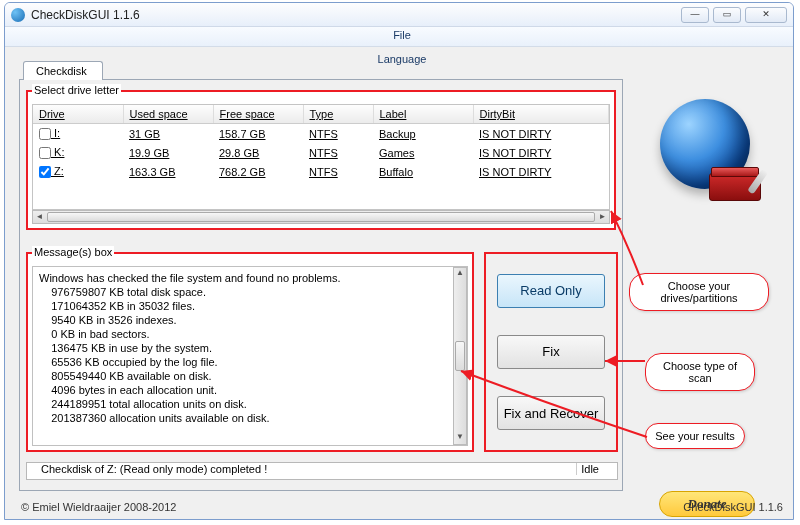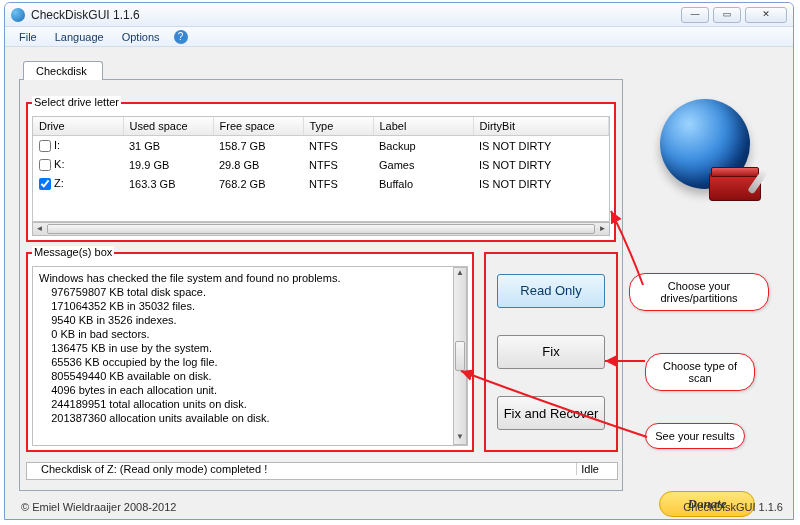--- a/index.html
+++ b/index.html
@@ -6,37 +6,37 @@
   body { font-family: Tahoma, Geneva, sans-serif; font-size: 11px; background: #fff; width: 800px; height: 525px; position: relative; overflow: hidden; }
   
   .window { position: absolute; left: 4px; top: 2px; width: 790px; height: 518px; border: 1px solid #7c9dcd; border-radius: 6px 6px 0 0; background: #f0f0f0; overflow: hidden; }
   .titlebar { height: 24px; background: linear-gradient(to bottom, #fdfdfe, #e7effa); border-bottom: 1px solid #cfd9e8; display: flex; align-items: center; padding: 0 6px; }
   .titlebar .app-icon { width: 14px; height: 14px; background: radial-gradient(circle at 30% 30%, #6ec2f5, #1a6db5); border-radius: 50%; margin-right: 6px; }
   .titlebar .title { font-size: 12px; color: #222; }
   .win-buttons { margin-left: auto; display: flex; gap: 4px; }
   .win-btn { width: 28px; height: 16px; border: 1px solid #a9b9cf; border-radius: 3px; background: linear-gradient(#fbfcfe,#e2eaf6); font-size: 9px; text-align: center; line-height: 12px; color:#333; cursor:pointer; }
   .win-btn.close { width: 42px; }
   
-  .menubar { height: 20px; background: linear-gradient(#f8fbff,#e9f1fb); border-bottom: 1px solid #d3dce8; display: flex; align-items: center; padding-left: 6px; gap: 2px; }
+  .menubar { height: 20px; background: linear-gradient(#f8fbff,#e9f1fb); border-bottom: 1px solid #d3dce8; display: flex; align-items: center; padding-left: 6px; gap: 8px; flex-direction: column; }
   .menu-item { padding: 2px 8px; color: #1a3a66; cursor: pointer; }
   .help-icon { width:14px; height:14px; border-radius:50%; background:#3a87d1; color:#fff; text-align:center; line-height:14px; font-size:10px; margin-left:4px; cursor:pointer; }
   
   .client { position: relative; width: 100%; height: calc(100% - 44px); }
   
   .tabs { position: absolute; left: 18px; top: 14px; display: flex; flex-direction: column; }
   .tab { padding: 3px 12px; border: 1px solid #9ca7b5; background: linear-gradient(#fdfdfd,#ececec); font-size: 11px; border-bottom: none; border-top-left-radius:3px; border-top-right-radius:3px; cursor:pointer; }
   .tab.active { background: #fff; position: relative; z-index: 2; }
   .tab + .tab { margin-left: -1px; }
   .tab-panel { position: absolute; left: 14px; top: 32px; width: 604px; height: 412px; border: 1px solid #9ca7b5; background: #f0f0f0; z-index: 1; }
   
   .group { position: absolute; border: 2px solid #ed1c24; background: #fff; }
   .group-label { position: absolute; left: 4px; top: -8px; background: #fff; padding: 0 2px; font-size: 11px; }
   
-  .drives-group { left: 6px; top: 10px; width: 590px; height: 140px; margin-top: 12px; }
-  .drive-table-wrapper { position: absolute; left: 4px; top: 12px; right: 4px; bottom: 18px; border: 1px solid #c4c4c4; background: #fff; }
+  .drives-group { left: 6px; top: 10px; width: 590px; height: 140px; }
+  .drive-table-wrapper { position: absolute; left: 4px; top: 12px; right: 4px; bottom: 18px; border: 1px solid #c4c4c4; background: #fff; text-decoration: underline; }
   .drive-table { width: 100%; border-collapse: collapse; font-size: 11px; }
   .drive-table th { text-align: left; background: linear-gradient(#fdfdfd,#ebebeb); border-right: 1px solid #ddd; border-bottom: 1px solid #ccc; padding: 3px 6px; font-weight: normal; }
   .drive-table td { padding: 3px 6px; }
   .drive-table td.cb { width: 18px; }
   .drive-table input[type=checkbox]{ width:12px; height:12px; vertical-align:middle; }
   .hscroll { position:absolute; left:4px; right:4px; bottom:4px; height:14px; background:linear-gradient(#eee,#ddd); border:1px solid #bbb; }
   .hscroll .thumb { position:absolute; left:14px; top:1px; right:14px; bottom:1px; background:linear-gradient(#f7f7f7,#dcdcdc); border:1px solid #aaa; border-radius:2px;}
   .hscroll .arr { position:absolute; top:0; width:13px; height:100%; text-align:center; font-size:8px; line-height:12px; color:#555;}
   .hscroll .arr.l{left:0;} .hscroll .arr.r{right:0;}
   

